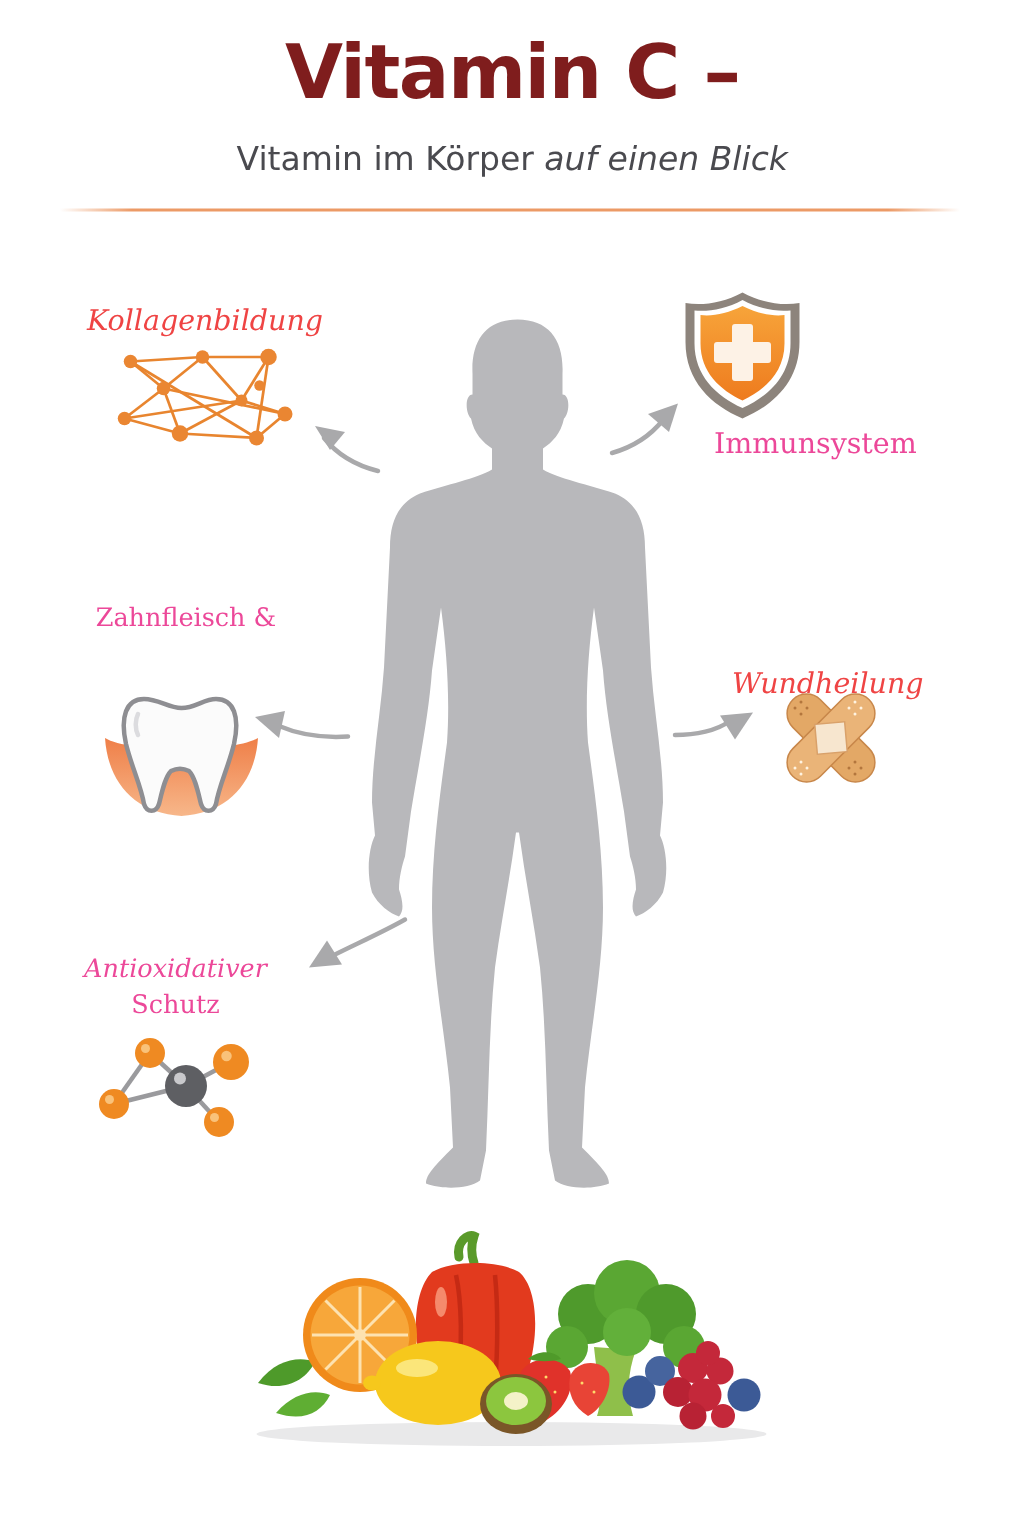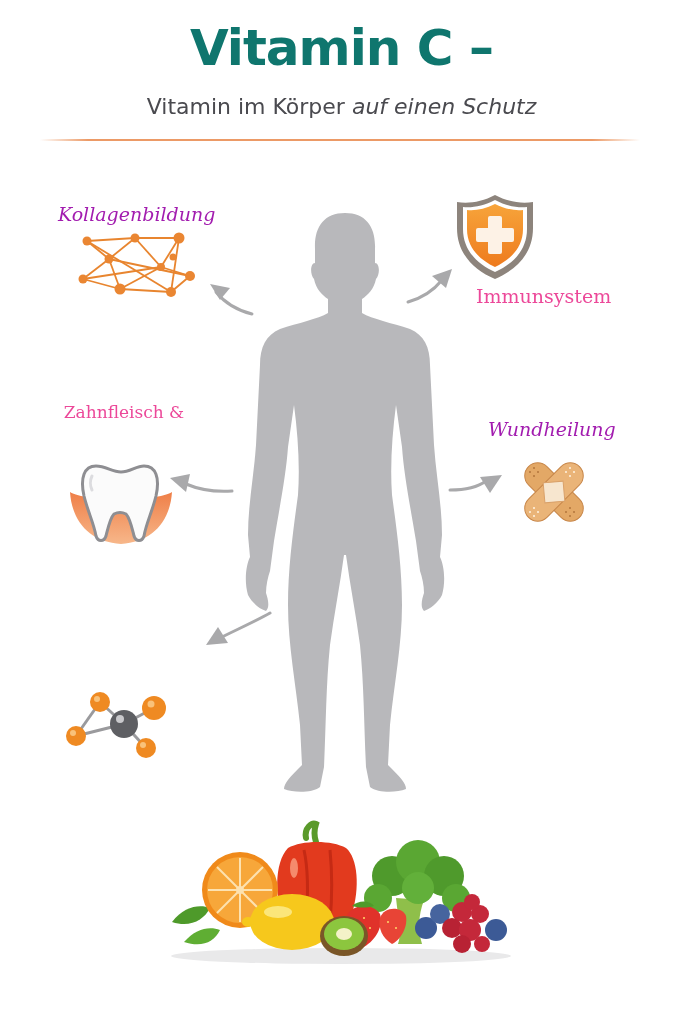--- a/index.html
+++ b/index.html
@@ -4,45 +4,45 @@
 <style>
   html, body { margin:0; padding:0; }
   body {
     width:683px; height:1024px; background:#ffffff; position:relative; overflow:hidden;
     font-family:"DejaVu Sans", sans-serif;
   }
   .abs { position:absolute; }
   .title {
     left:0; width:683px; top:18px; text-align:center;
     font-family:"DejaVu Sans", sans-serif; font-weight:bold; font-size:50px;
-    color:#0f766e; letter-spacing:-1px; line-height:60px;
+    color:#7f1d1d; letter-spacing:-1px; line-height:60px;
   }
   .subtitle {
     left:0; width:683px; top:92px; text-align:center;
     font-family:"DejaVu Sans", sans-serif; font-size:22px; color:#4a4a4f; line-height:30px;
   }
   .subtitle .it { font-style:italic; }
   .divider {
     left:40px; top:139px; width:600px; height:2px;
     background:linear-gradient(to right, rgba(232,150,100,0) 0%, #ec9a66 8%, #ec9a66 92%, rgba(232,150,100,0) 100%);
   }
   .label-orange {
-    font-family:"DejaVu Serif", serif; font-style:italic; color:#a21caf; font-size:19px; line-height:24px;
+    font-family:"DejaVu Serif", serif; font-style:italic; color:#ef4444; font-size:19px; line-height:24px;
   }
   .label-gray {
     font-family:"DejaVu Serif", serif; color:#ec4899; font-size:17px; line-height:24px; text-align:center;
   }
   .label-gray.it { font-style:italic; }
   svg { display:block; }
 </style>
 </head>
 <body>
 
 <div class="abs title">Vitamin C –</div>
-<div class="abs subtitle"><span>Vitamin im Körper </span><span class="it">auf einen Schutz</span></div>
+<div class="abs subtitle"><span>Vitamin im Körper </span><span class="it">auf einen Blick</span></div>
 <div class="abs divider"></div>
 
 <div class="abs" style="left:240px; top:205px;">
   <svg width="210" height="590" viewBox="0 0 210 590">
     <path fill="#b8b8bb" d="
       M105 8
       C84 8 74 22 75 44
       L75 58 C70 58 70 70 74 74 C76 84 82 90 88 94
       L88 108
       C78 114 58 118 40 124
@@ -149,21 +149,21 @@
     <linearGradient id="gum" x1="0" y1="0" x2="0" y2="1">
       <stop offset="0" stop-color="#ef7f48"></stop>
         <stop offset="1" stop-color="#f7b78a"></stop>
     </linearGradient>
   </defs>
   <path d="M4 30 C20 40 90 40 106 30 C104 60 86 80 55 82 C24 80 6 60 4 30 Z" fill="url(#gum)"></path>
   <path d="M30 4 C18 4 14 16 18 34 C22 50 28 62 30 74 C32 80 38 80 40 74 C42 66 44 56 48 52 C52 50 56 50 60 52 C64 56 66 66 68 74 C70 80 76 80 78 74 C80 62 86 50 90 34 C94 16 90 4 78 4 C70 4 64 10 55 10 C46 10 40 4 30 4 Z" fill="#fbfbfb" stroke="#8e8e92" stroke-width="3"></path>
   <path d="M26 14 C24 18 24 24 26 28" stroke="#dcdcdf" stroke-width="3" fill="none" stroke-linecap="round"></path>
 </svg>
 
-<div class="abs label-orange" style="left:488px; top:417px; width:150px;">Wundheilung</div>
+<div class="abs label-orange" style="left:488px; top:444px; width:150px;">Wundheilung</div>
 <svg class="abs" style="left:514px; top:454px;" width="80" height="76" viewBox="0 0 80 76">
   <g transform="rotate(45 40 38)">
     <rect x="4" y="25" width="72" height="26" rx="13" fill="#e3a866" stroke="#c8874a" stroke-width="1"></rect>
   </g>
   <g transform="rotate(-45 40 38)">
     <rect x="4" y="25" width="72" height="26" rx="13" fill="#eab478" stroke="#c8874a" stroke-width="1"></rect>
   </g>
   <rect x="30" y="28" width="20" height="20" fill="#f7e6cf" stroke="#d9a16a" stroke-width="1" transform="rotate(-5 40 38)"></rect>
   <g fill="#b3763d">
     <circle cx="16" cy="18" r="1"></circle>
@@ -181,20 +181,22 @@
       <circle cx="56" cy="22" r="1"></circle>
       <circle cx="52" cy="18" r="1"></circle>
     <circle cx="16" cy="58" r="1"></circle>
       <circle cx="20" cy="62" r="1"></circle>
       <circle cx="20" cy="54" r="1"></circle>
       <circle cx="24" cy="58" r="1"></circle>
   </g>
 </svg>
 
 <div class="abs label-gray it" style="left:42px; top:634px; width:150px;">
+  <div>Antioxidativer</div>
+  <div style="font-style:normal;">Schutz</div>
 </div>
 <svg class="abs" style="left:64px; top:688px;" width="110" height="76" viewBox="0 0 110 76">
   <g stroke="#9a9a9d" stroke-width="3">
     <line x1="36" y1="14" x2="12" y2="48"></line>
       <line x1="12" y1="48" x2="60" y2="36"></line>
     <line x1="36" y1="14" x2="60" y2="36"></line>
       <line x1="60" y1="36" x2="90" y2="20"></line>
     <line x1="60" y1="36" x2="82" y2="60"></line>
   </g>
   <circle cx="36" cy="14" r="10" fill="#ef8a22"></circle>

